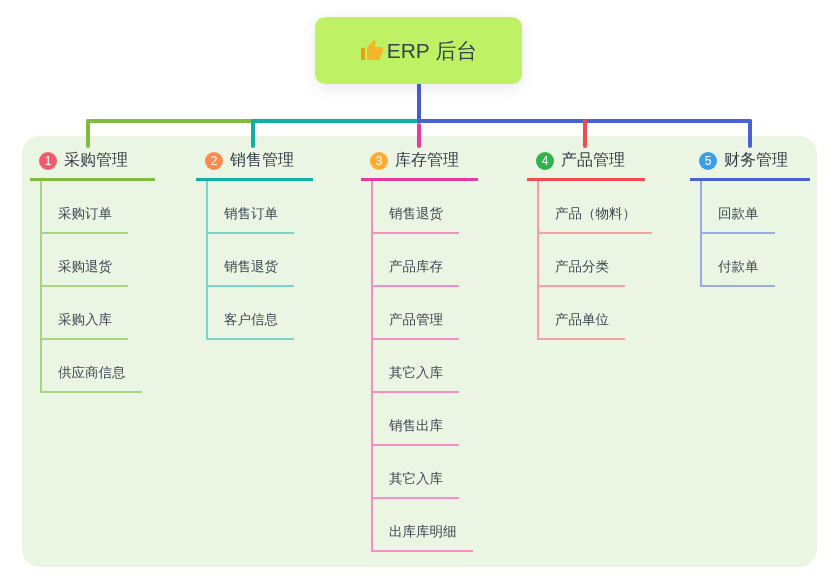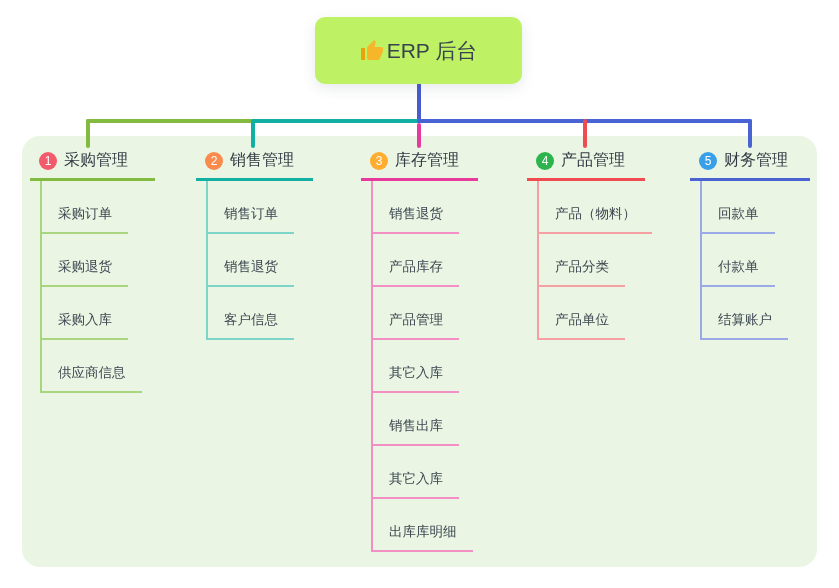--- a/index.html
+++ b/index.html
@@ -135,17 +135,16 @@
   </div>
 
   <div class="branch b4" style="--c: #4A63D2; --lc: #9AAAE6; --bc: #389FE8;">
     <div class="branch-header">
       <span class="badge">5</span>
       <span>财务管理</span>
     </div>
     <div class="children">
       <div class="child">回款单</div>
       <div class="child">付款单</div>
-      <div class="child">结算账户</div>
     </div>
   </div>
 
 </div>
 
 </body></html>

